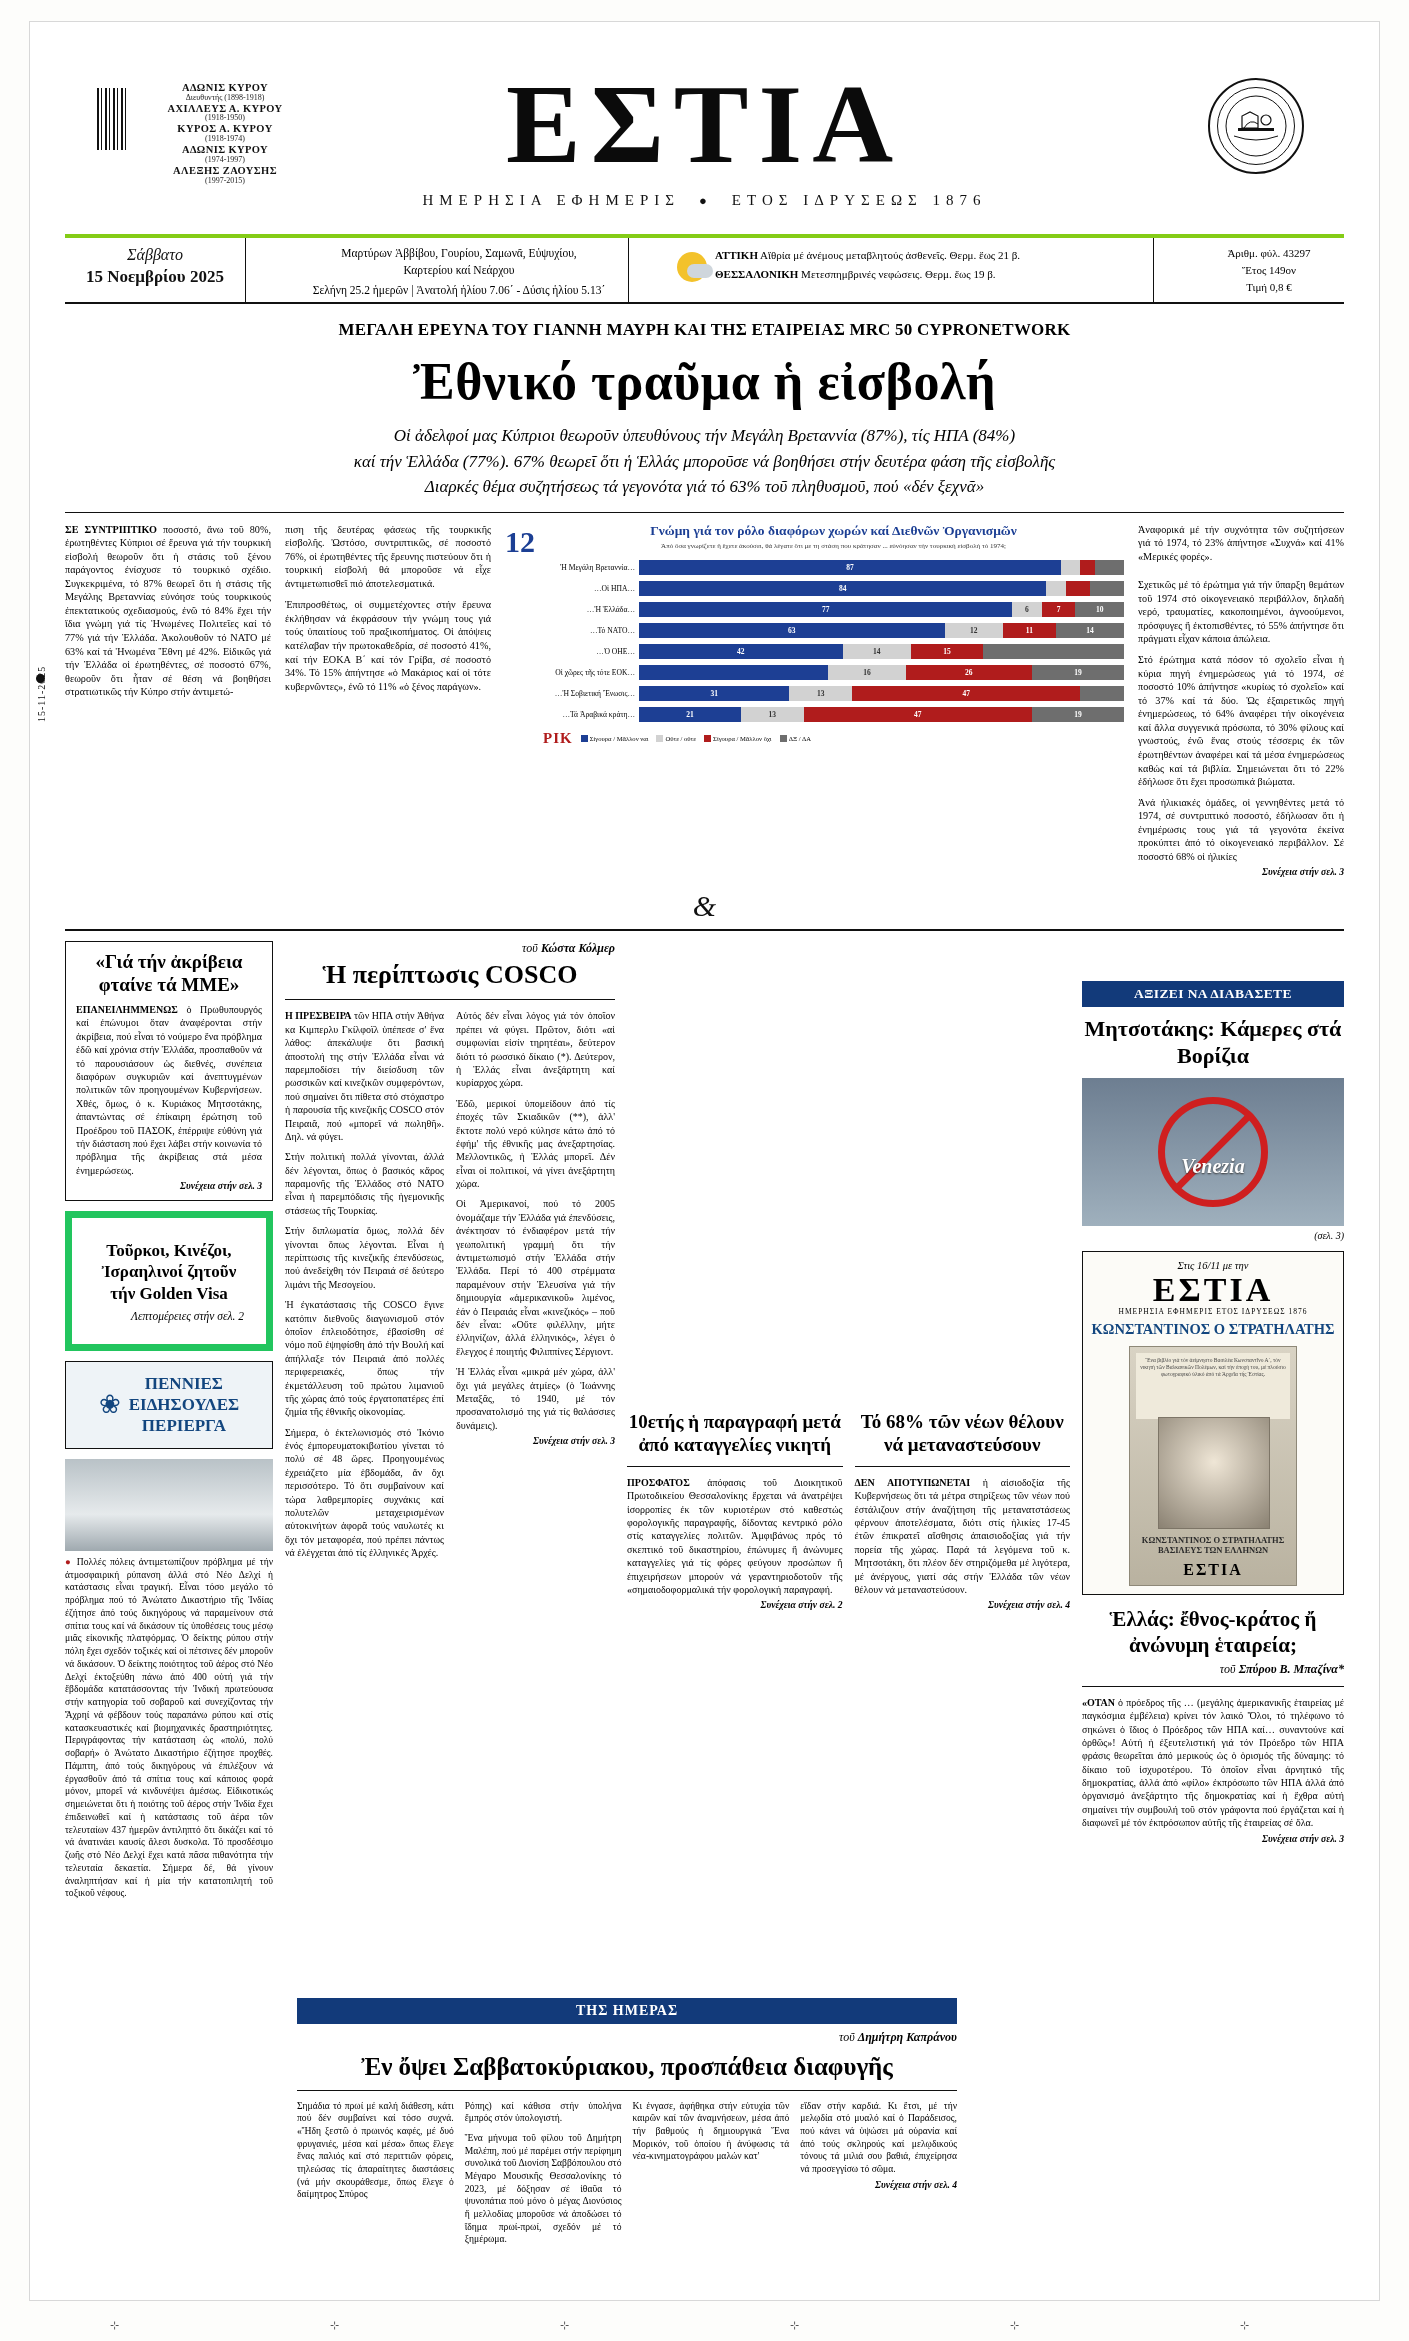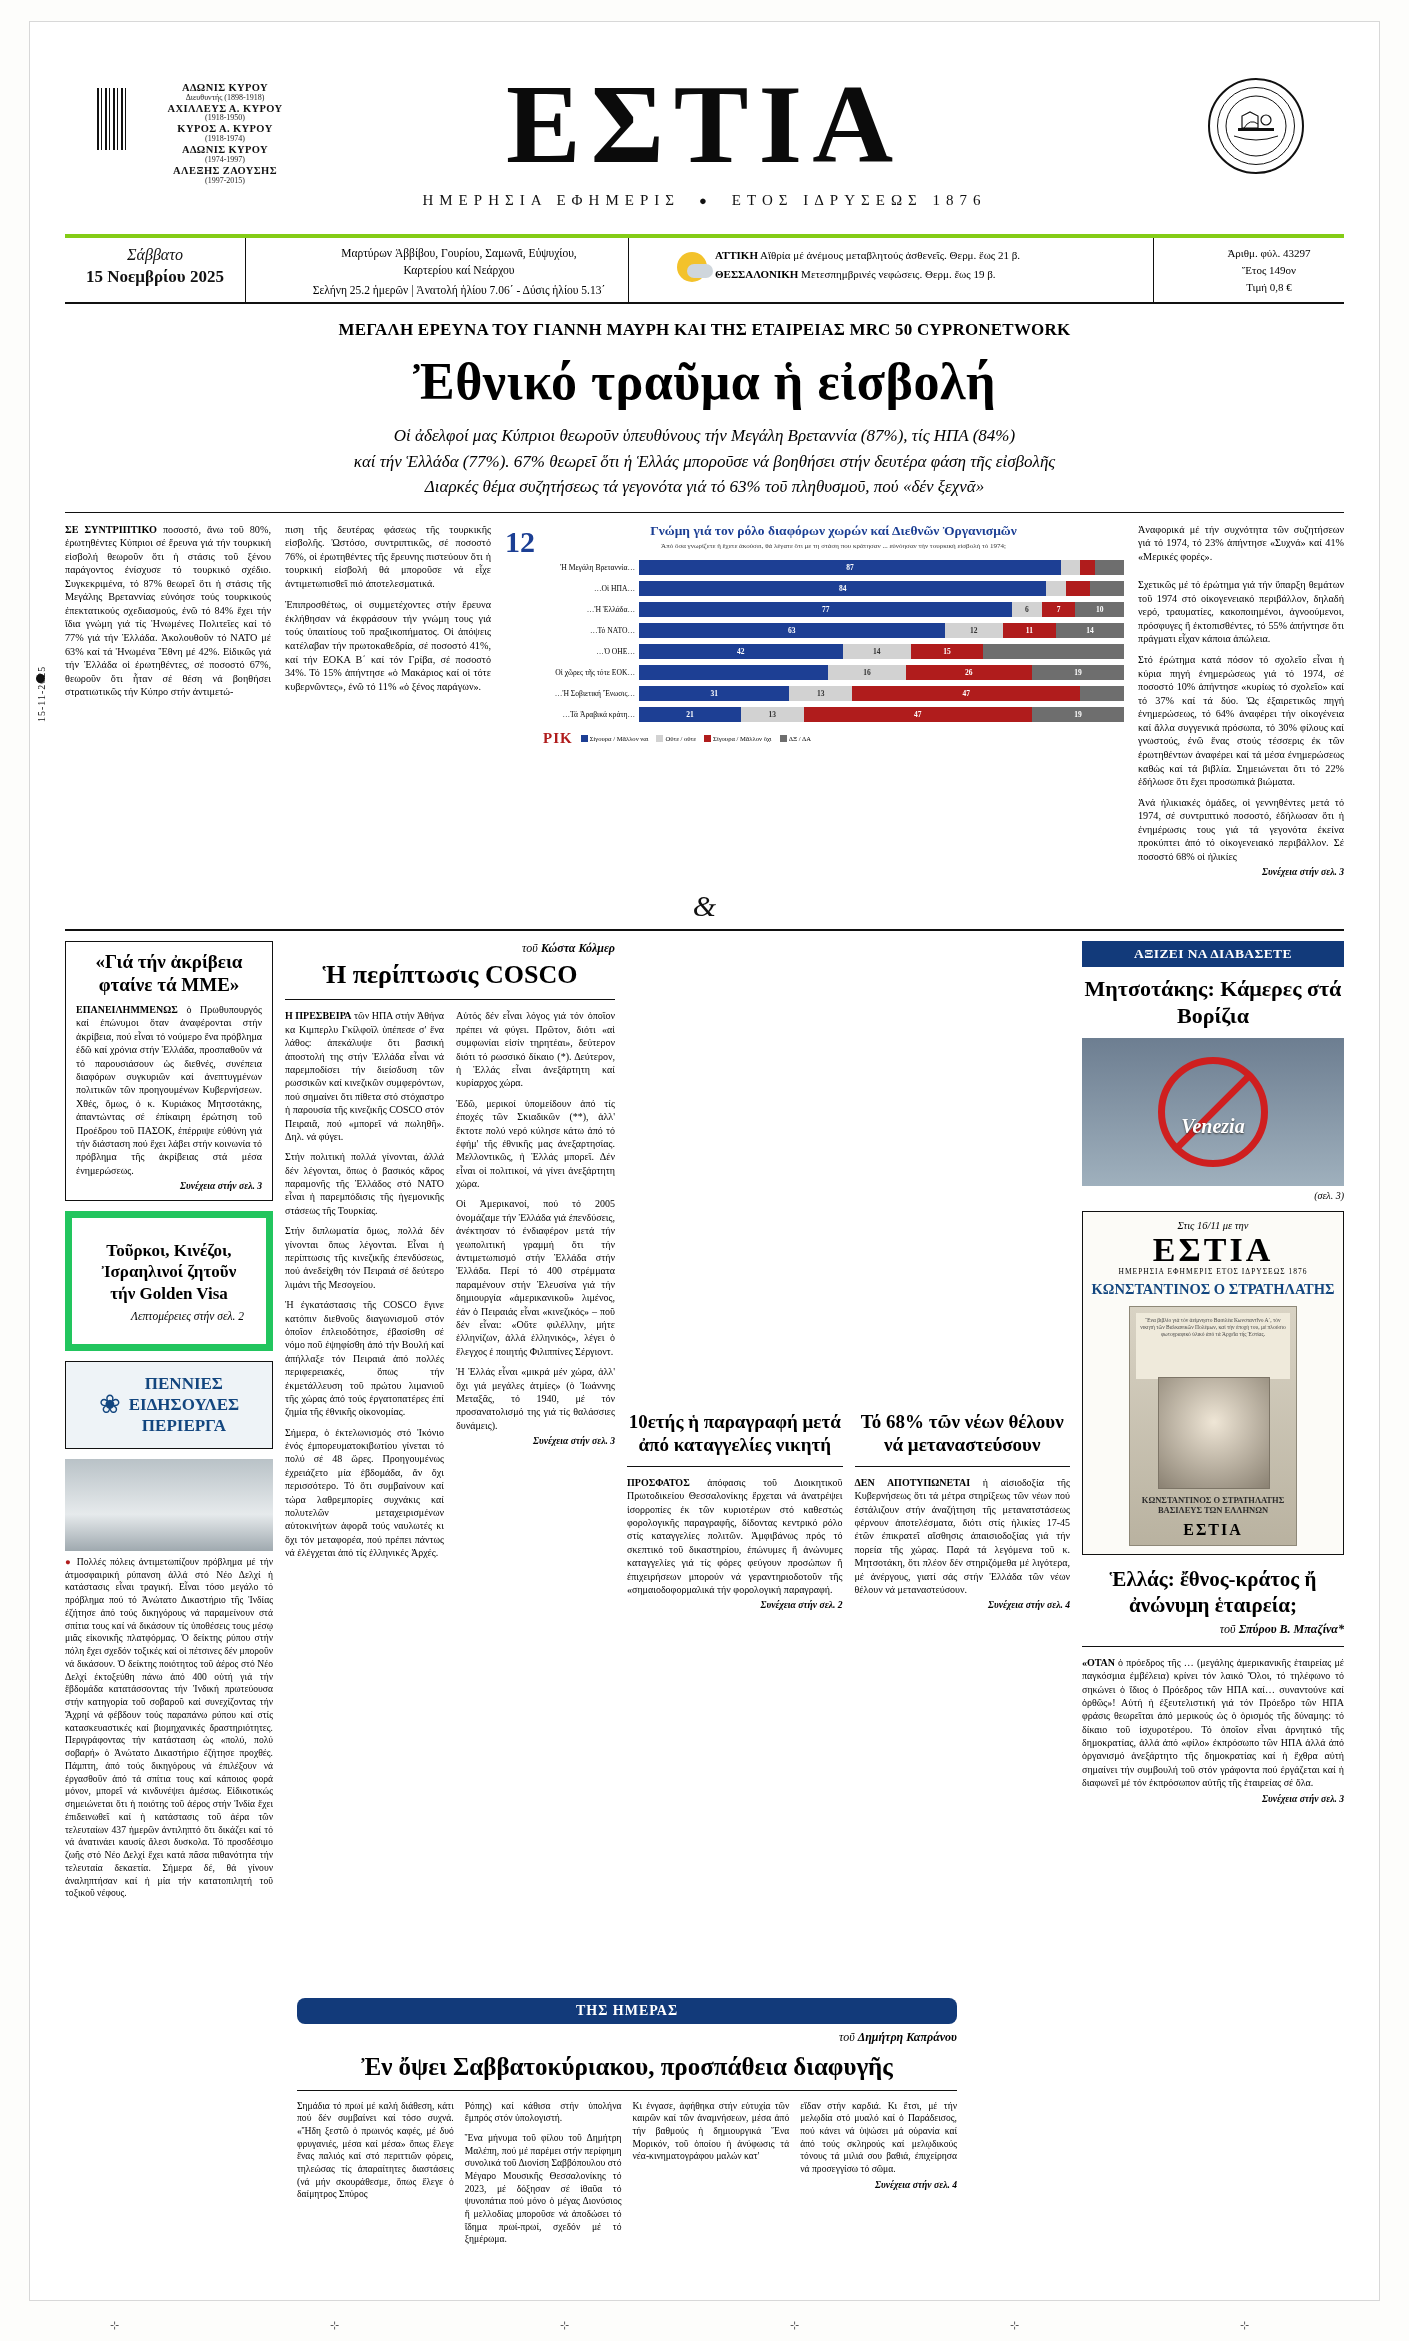--- a/index.html
+++ b/index.html
@@ -77,21 +77,21 @@
   .colB{width:330px;}
   .colC{flex:1;}
   .colD{width:262px;}
 
   .boxed{border:1px solid #111;padding:9px 10px;}
   .ttl-q{font-size:19px;font-weight:bold;text-align:center;line-height:1.18;}
   .ttl-m{font-size:22px;font-weight:bold;text-align:center;line-height:1.2;}
   .body-s{font-size:10px;line-height:1.34;text-align:justify;margin-top:7px;}
   .byline{font-size:12px;font-style:italic;text-align:right;}
   .byline b{font-weight:bold;}
-  .hdr-blue{background:#123a7a;color:#fff;text-align:center;font-size:13.5px;font-weight:bold;padding:5px 4px;letter-spacing:.4px;}
+  .hdr-blue{background:#123a7a;color:#fff;text-align:center;font-size:13.5px;font-weight:bold;padding:5px 4px;letter-spacing:.4px;margin-top:40px;}
   .sep{border-top:1px solid #111;margin:9px 0;}
 
   .tt-green{border:7px solid #22c55e;padding:22px;text-align:center;}
   .tt-green .t1{font-size:17px;font-weight:bold;line-height:1.25;}
   .tt-green .t2{font-size:11.5px;font-style:italic;margin-top:6px;text-align:right;}
 
   .teaser-box{border:1px solid #111;margin-top:10px;display:flex;align-items:center;justify-content:center;height:86px;background:#eef3f7;}
   .teaser-box .tb-txt{font-size:17px;font-weight:bold;color:#13467f;text-align:center;line-height:1.25;}
   .butterfly{font-size:26px;color:#13467f;margin-right:8px;}
 
@@ -113,21 +113,21 @@
   .cover{margin:8px auto 0;width:166px;height:238px;background:linear-gradient(180deg,#d9d3c4,#b9b2a0);border:1px solid #8e8878;position:relative;}
   .cover .cv-top{position:absolute;left:6px;top:6px;right:6px;height:58px;background:#efeadb;font-size:5.5px;padding:4px;line-height:1.25;color:#444;overflow:hidden;}
   .cover .cv-face{position:absolute;left:28px;top:70px;width:110px;height:110px;background:radial-gradient(circle at 50% 40%,#efe6d6,#8a8172);border:1px solid #7d7567;}
   .cover .cv-t{position:absolute;left:0;right:0;bottom:30px;text-align:center;font-size:8.5px;font-weight:bold;color:#2b2b2b;line-height:1.2;}
   .cover .cv-e{position:absolute;left:0;right:0;bottom:6px;text-align:center;font-size:16px;font-weight:bold;letter-spacing:2px;}
 
   .ttl-2{font-size:19px;font-weight:bold;text-align:center;line-height:1.2;}
   .two-col{display:flex;gap:12px;}
   .two-col > div{flex:1;}
 
-  .dayhdr{background:#123a7a;color:#fff;text-align:center;font-size:14px;font-weight:bold;padding:5px;letter-spacing:1px;border-radius:8px;}
+  .dayhdr{background:#123a7a;color:#fff;text-align:center;font-size:14px;font-weight:bold;padding:5px;letter-spacing:1px;}
   .dayttl{font-size:25px;font-weight:bold;text-align:center;margin-top:8px;}
   .four-col{display:flex;gap:11px;margin-top:8px;}
   .four-col > div{flex:1;font-size:9.6px;line-height:1.32;text-align:justify;}
 
   .sidebar-date{position:absolute;left:6px;top:700px;transform:rotate(-90deg);transform-origin:left top;font-size:10px;letter-spacing:1px;color:#111;}
   .dotmark{position:absolute;left:6px;top:652px;width:9px;height:9px;border-radius:50%;background:#111;}
   .footmarks{position:absolute;left:0;right:0;bottom:6px;height:16px;}
   .footmarks span{position:absolute;font-size:11px;color:#555;}
 </style>
 </head>

